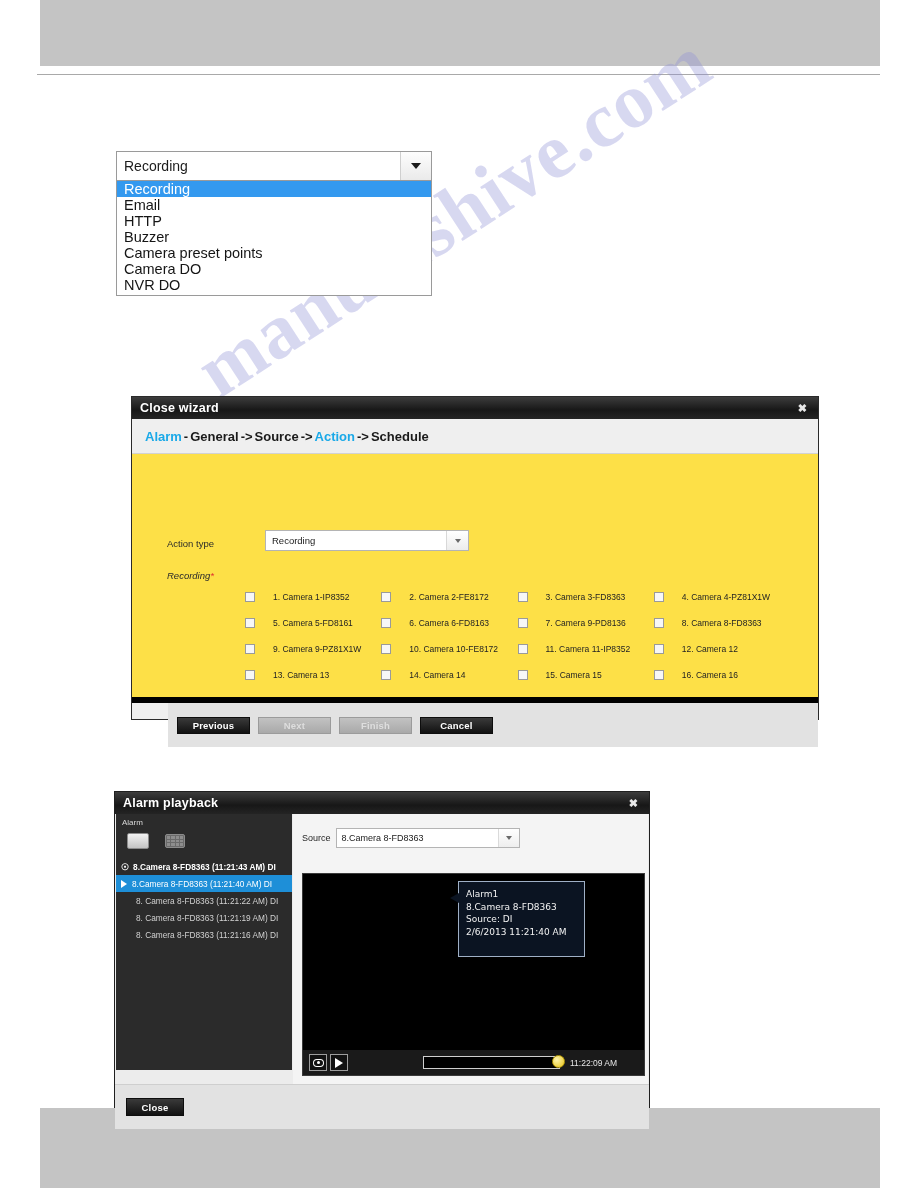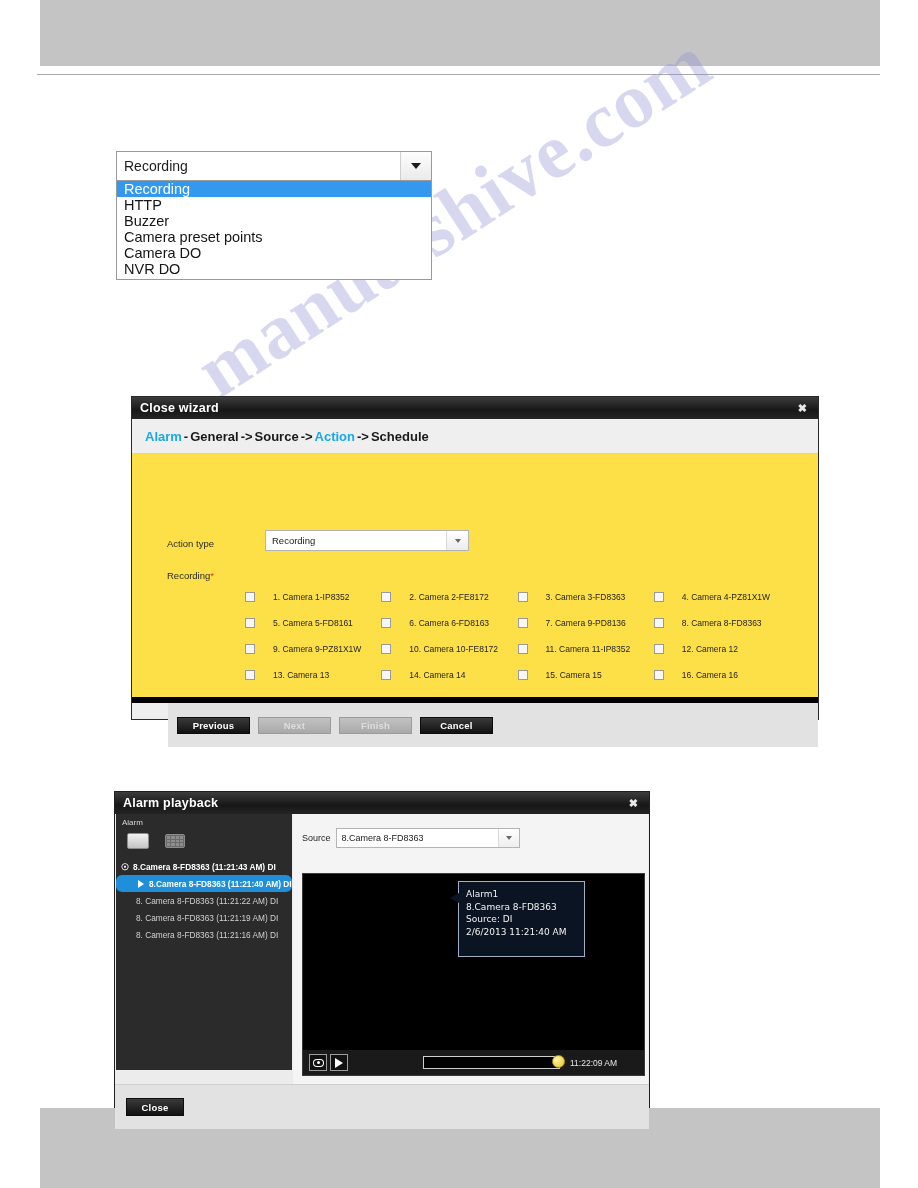--- a/index.html
+++ b/index.html
@@ -134,21 +134,21 @@
     display:flex;align-items:center;justify-content:center;
   }
   .chev-sm{
     width:0;height:0;
     border-left:3.5px solid transparent;
     border-right:3.5px solid transparent;
     border-top:4px solid #6a6a6a;
   }
   .lbl-recording{
     position:absolute;left:35px;top:116px;
-    font-size:9.5px;color:#2a2a2a;
+    font-size:9.5px;color:#2a2a2a;font-style:italic;
   }
   .lbl-recording .star{color:#e03030;}
   .cam-grid{
     position:absolute;left:113px;top:138px;width:545px;
     display:grid;
     grid-template-columns:repeat(4,1fr);
     row-gap:16px;
   }
   .cam-item{display:flex;align-items:center;gap:18px;}
   .cbx{
@@ -203,21 +203,21 @@
     display:grid;grid-template-columns:repeat(4,1fr);grid-template-rows:repeat(3,1fr);
     gap:1px;padding:1px;box-sizing:border-box;
   }
   .vicon.grid i{background:#8d8d8d;display:block;}
   .alarm-list{margin-top:9px;}
   .al-row{
     height:17px;display:flex;align-items:center;
     font-size:8.3px;white-space:nowrap;
   }
   .al-row.head{color:#ffffff;font-weight:700;padding-left:5px;}
-  .al-row.sel{background:#1e8fd8;color:#ffffff;font-weight:700;padding-left:22px;border-radius:6px;}
+  .al-row.sel{background:#1e8fd8;color:#ffffff;font-weight:400;padding-left:5px;}
   .al-row.plain{color:#d2d2d2;padding-left:20px;}
   .bell{margin-right:4px;font-size:9px;color:#ffffff;}
   .tri{
     width:0;height:0;margin-right:5px;
     border-top:4px solid transparent;
     border-bottom:4px solid transparent;
     border-left:6px solid #ffffff;
   }
   .pb-main{
     position:absolute;left:178px;top:0;right:1px;bottom:0;
@@ -316,20 +316,21 @@
 
 <div class="dd-wrap">
   <div class="dd-field">
     <span class="dd-value">Recording</span>
     <span class="dd-arrow">
         <i class="chev"></i>
       </span>
   </div>
   <div class="dd-list">
     <div class="dd-opt sel">Recording</div>
+    <div class="dd-opt">Email</div>
     <div class="dd-opt">HTTP</div>
     <div class="dd-opt">Buzzer</div>
     <div class="dd-opt">Camera preset points</div>
     <div class="dd-opt">Camera DO</div>
     <div class="dd-opt">NVR DO</div>
   </div>
 </div>
 
 <div class="dlg" id="wizard">
   <div class="dlg-title">

